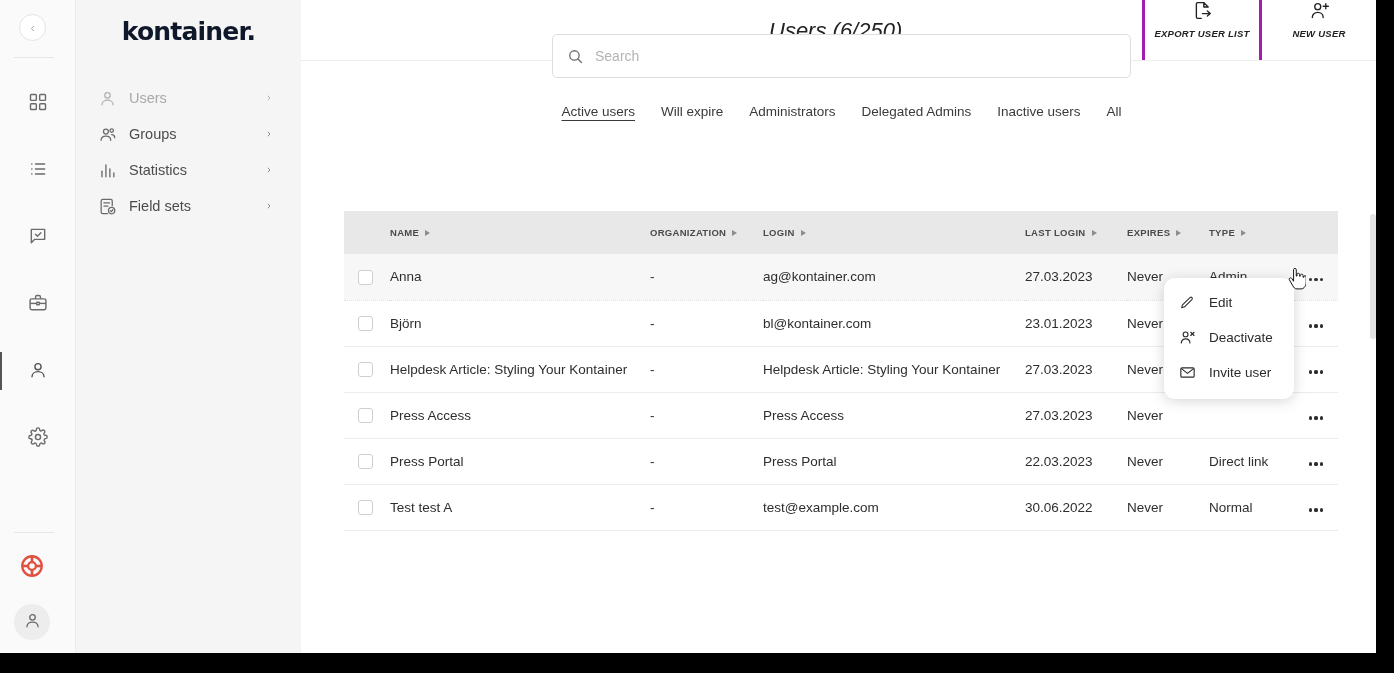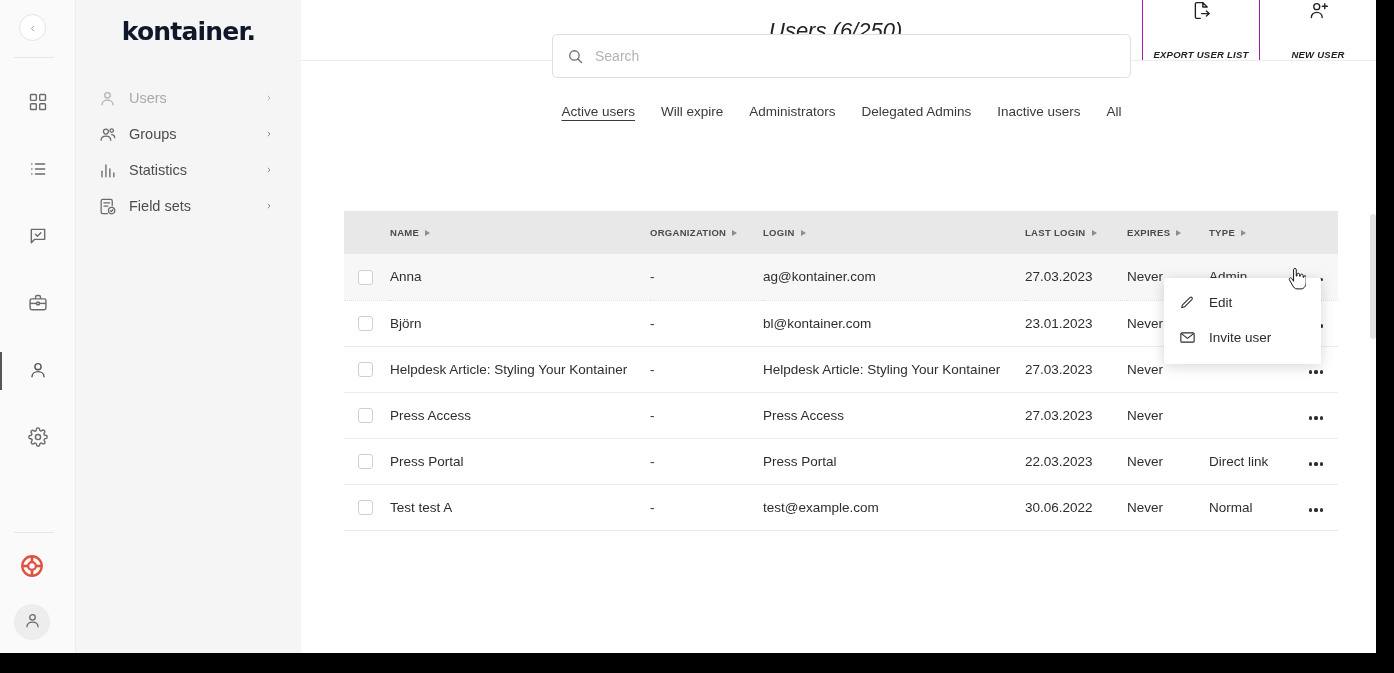--- a/index.html
+++ b/index.html
@@ -98,22 +98,22 @@
 
   .topbar { position:relative; height:61px; border-bottom:1px solid #ededed;font-style:italic; }
   .page-title {
     position:absolute; left:468px; top:0; height:61px;
     display:flex; align-items:center;
     font-size:22px; color:#222; white-space:nowrap;
   }
   .top-actions { position:absolute; right:0; top:0; height:60px; display:flex; }
   .top-action {
     width:117px; height:60px;
-    display:flex; flex-direction:column; align-items:center; justify-content:space-between;
-    border-left:1px solid #a21caf; cursor:pointer; gap:3px;
+    display:flex; flex-direction:column; align-items:center; justify-content:flex-start;
+    border-left:3px solid #a21caf; cursor:pointer; gap:3px;
   }
   .top-action .lbl {
     font-size:9.5px; font-weight:700; letter-spacing:0.25px; color:#222;
     text-transform:uppercase; white-space:nowrap;
   }
 
   
   .search-wrap { position:absolute; left:251px; top:34px; width:579px; height:44px; }
   .search-box {
     width:100%; height:100%; border:1px solid #dedede; border-radius:5px;
@@ -165,22 +165,22 @@
   .col-login { width:262px;margin-top:20px; }
   .col-last { width:102px; }
   .col-exp { width:82px; }
   .col-type { width:85px; }
   .col-menu { width:44px; text-align:center; }
   .dots { display:inline-flex; gap:2.5px; cursor:pointer; }
   .dots i { width:3.2px;height:3.2px;border-radius:50%;background:#2e2e2e;display:block; }
 
   
   .ctx-menu {
-    position:absolute; left:1164px; top:278px; width:157px;
-    background:#fff; border-radius:2px;
+    position:absolute; left:1164px; top:278px; width:130px;
+    background:#fff; border-radius:11px;
     box-shadow:0 2px 14px rgba(0,0,0,0.17);
     padding:7px 0 9px 0; z-index:40;
   }
   .ctx-item {
     display:flex; align-items:center; height:35px; padding:0 14px;
     font-size:13.5px; color:#2b2b2b; cursor:pointer; gap:13px;
   }
   .ctx-ico { width:18px; height:18px; display:flex; align-items:center; justify-content:center; flex:0 0 18px; }
 
   
@@ -575,20 +575,31 @@
     <div class="ctx-item">
       <span class="ctx-ico">
         <svg width="16" height="16" viewBox="0 0 24 24" fill="none" stroke="#2b2b2b" stroke-width="1.6" stroke-linecap="round" stroke-linejoin="round">
             <path d="M16.8 3.6a2 2 0 0 1 2.8 2.8L8.3 17.7 4 19l1.3-4.3z"></path>
           </svg>
       </span>
       <span>Edit</span>
     </div>
     <div class="ctx-item">
       <span class="ctx-ico">
+        <svg width="17" height="17" viewBox="0 0 24 24" fill="none" stroke="#2b2b2b" stroke-width="1.6" stroke-linecap="round">
+            <circle cx="9.3" cy="7.6" r="3.4"></circle>
+            <path d="M3.2 19.8c0-3.5 2.7-5.8 6.1-5.8s6.1 2.3 6.1 5.8"></path>
+            <line x1="16.6" y1="4.6" x2="21.2" y2="9.2"></line>
+            <line x1="21.2" y1="4.6" x2="16.6" y2="9.2"></line>
+          </svg>
+      </span>
+      <span>Deactivate</span>
+    </div>
+    <div class="ctx-item">
+      <span class="ctx-ico">
         <svg width="17" height="17" viewBox="0 0 24 24" fill="none" stroke="#2b2b2b" stroke-width="1.6" stroke-linejoin="round">
             <rect x="2.6" y="5.4" width="18.8" height="13.2" rx="1.8"></rect>
             <polyline points="3.4 6.6 12 13.2 20.6 6.6"></polyline>
           </svg>
       </span>
       <span>Invite user</span>
     </div>
   </div>
 
   <div class="cursor">

